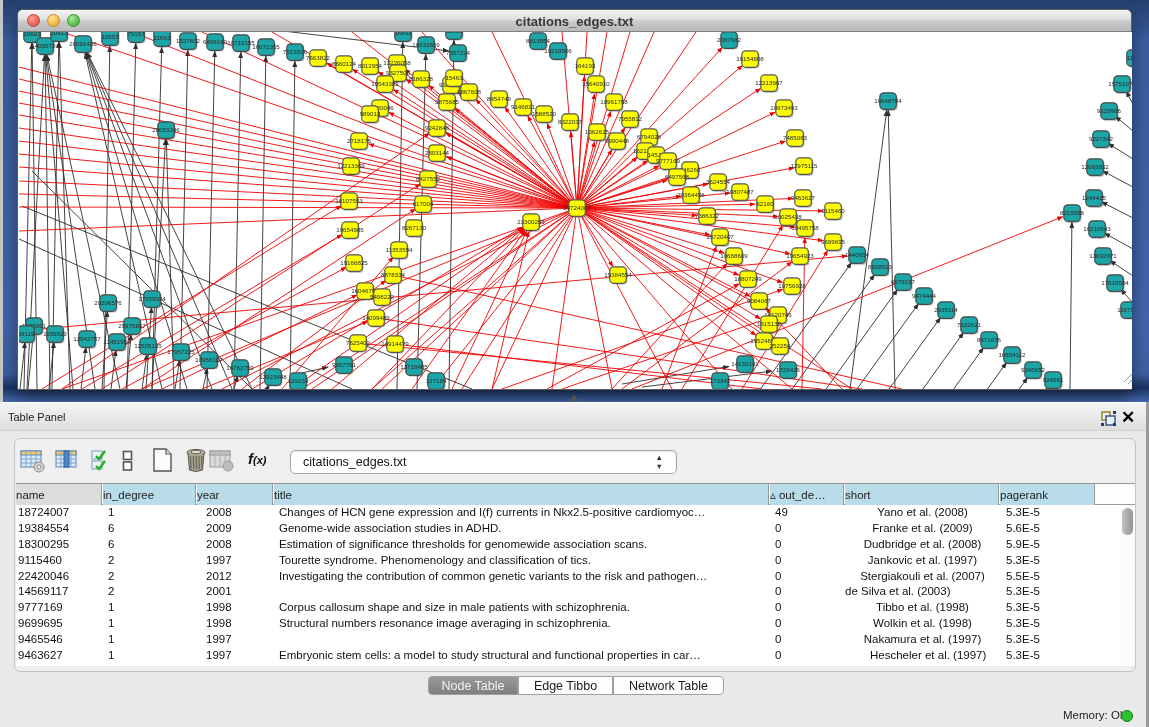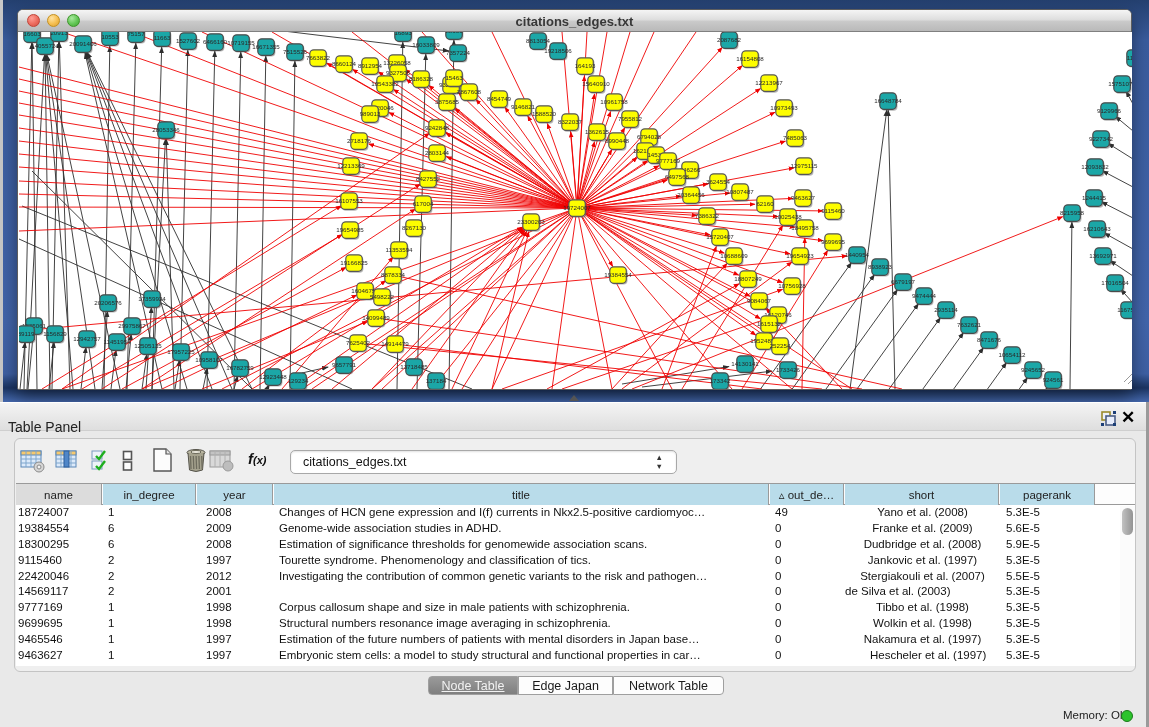--- a/index.html
+++ b/index.html
@@ -5,27 +5,27 @@
 #desk { position:absolute; left:0; top:0; width:1149px; height:402px;
   background:linear-gradient(180deg,#24406f 0%,#3a5c9e 10%,#4265ab 80%,#3e60a4 93%,#233f72 95.5%,#1b3462 96.5%,#34548f 98.5%,#4568ae 100%); }
 #lgray { position:absolute; left:0; top:0; width:3px; height:402px; background:#c8c8c8; }
 #win { position:absolute; left:17px; top:9px; width:1115px; height:381px; border:1px solid #5e5e5e; border-radius:6px 6px 2px 2px; box-shadow:0 8px 18px rgba(0,0,0,0.45); background:#fff; }
 #tbar { position:absolute; left:0; top:0; width:100%; height:22px; border-radius:5px 5px 0 0; background:linear-gradient(180deg,#f5f5f5,#dedede 45%,#c9c9c9 55%,#b9b9b9); border-bottom:1px solid #808080; }
 #tbar .tl { position:absolute; top:4px; width:13px; height:13px; border-radius:50%; }
 #title { position:absolute; top:4px; left:0; width:100%; text-align:center; font-size:13px; font-weight:bold; color:#383838; }
 #canvas { position:absolute; left:1px; top:22px; width:1113px; height:357px; background:#fff; overflow:hidden; }
 #panel { position:absolute; left:0; top:402px; width:1149px; height:325px; background:#e9e9e9; border-right:3px solid #9a9a9a; }
 #phead { position:absolute; left:0; top:0; width:100%; height:29px; background:linear-gradient(180deg,#f4f4f4,#dedede); border-top:1px solid #fff; border-bottom:1px solid #cfcfcf; }
-#phead span { position:absolute; left:8px; top:16px; font-size:14px; color:#222; }
+#phead span { position:absolute; left:8px; top:8px; font-size:11px; color:#222; }
 #container { position:absolute; left:14px; top:36px; width:1122px; height:234px; background:#efefef; border:1px solid #c4c4c4; border-radius:6px; }
 #combo { position:absolute; left:290px; top:450px; width:387px; height:24px; background:#fff; border:1px solid #a8a8a8; border-radius:5px; box-shadow:inset 0 1px 2px rgba(0,0,0,0.12); }
 #combo .txt { position:absolute; left:12px; top:4px; font-size:12.5px; color:#111; }
 #combo .arr { position:absolute; right:13px; top:3px; font-size:7.5px; color:#333; line-height:8.5px; }
 #thead { position:absolute; left:16px; top:483px; width:1119px; height:22px; background:#fdfdfd; border-top:1px solid #9a9a9a; border-bottom:1px solid #9a9a9a; }
-.hc { position:absolute; top:0; height:22px; border-right:1px solid #9a9a9a; font-size:11.5px; color:#222; text-align:center; line-height:22px; background:#b9dcea; }
+.hc { position:absolute; top:0; height:22px; border-right:1px solid #9a9a9a; font-size:11.5px; color:#222; text-align:left; line-height:22px; background:#b9dcea; }
 #tbody { position:absolute; left:16px; top:505px; width:1119px; height:161px; background:#fff; }
 #vsb { position:absolute; left:1120px; top:506px; width:15px; height:160px; background:#fbfbfb; }
 #vsb .th { position:absolute; left:2px; top:2px; width:11px; height:27px; border-radius:6px; background:linear-gradient(90deg,#c2c2c2,#939393); }
 #tabs { position:absolute; left:428px; top:676px; height:19px; font-size:12.5px; }
 .tab { position:absolute; top:0; height:19px; line-height:19px; text-align:center; background:#fdfdfd; border:1px solid #9f9f9f; color:#1a1a1a; }
 #mem { position:absolute; left:1054px; top:709px; font-size:11.5px; color:#222;margin-left:9px; }
 #dot { position:absolute; left:1121px; top:710px; width:12px; height:12px; border-radius:50%; background:#2dc42d; border:1px solid #1a7a1a; }
 </style></head>
 <body>
 <div id="desk"></div>
@@ -823,35 +823,34 @@
     <span style="position:absolute;left:190px">1998</span>
     <span style="position:absolute;left:263px">Structural numbers resonance image averaging in schizophrenia.</span>
     <span style="position:absolute;left:759px">0</span>
     <span style="position:absolute;left:829px;width:155px;text-align:center">Wolkin et al. (1998)</span>
     <span style="position:absolute;left:990px">5.3E-5</span>
   </div>
 <div style="position:absolute;left:16px;top:633px;width:1100px;height:16px;font-size:11.5px;color:#111;white-space:nowrap">
     <span style="position:absolute;left:2px">9465546</span>
     <span style="position:absolute;left:92px">1</span>
     <span style="position:absolute;left:190px">1997</span>
-    <span style="position:absolute;left:263px">Estimation of the future numbers of patients with mental disorders in Japan base…</span>
     <span style="position:absolute;left:759px">0</span>
     <span style="position:absolute;left:829px;width:155px;text-align:center">Nakamura et al. (1997)</span>
     <span style="position:absolute;left:990px">5.3E-5</span>
   </div>
 <div style="position:absolute;left:16px;top:649px;width:1100px;height:16px;font-size:11.5px;color:#111;white-space:nowrap">
     <span style="position:absolute;left:2px">9463627</span>
     <span style="position:absolute;left:92px">1</span>
     <span style="position:absolute;left:190px">1997</span>
     <span style="position:absolute;left:263px">Embryonic stem cells: a model to study structural and functional properties in car…</span>
     <span style="position:absolute;left:759px">0</span>
     <span style="position:absolute;left:854px;width:155px;text-align:left">Hescheler et al. (1997)</span>
     <span style="position:absolute;left:990px">5.3E-5</span>
   </div>
 <div id="vsb">
     <div class="th"></div>
   </div>
 <div id="tabs">
-  <div class="tab" style="left:0;width:90px;background:linear-gradient(180deg,#9a9a9a,#7f7f7f);color:#f2f2f2;border-radius:4px 0 0 4px;text-decoration:underline;">Node Table</div>
-  <div class="tab" style="left:90px;width:95px;">Edge Japan</div>
+  <div class="tab" style="left:0;width:90px;background:linear-gradient(180deg,#9a9a9a,#7f7f7f);color:#f2f2f2;border-radius:4px 0 0 4px;">Node Table</div>
+  <div class="tab" style="left:90px;width:95px;">Edge Tibbo</div>
   <div class="tab" style="left:185px;width:111px;border-radius:0 4px 4px 0;">Network Table</div>
 </div>
 <div id="mem">Memory: OK</div>
 <div id="dot"></div>
 </body></html>

